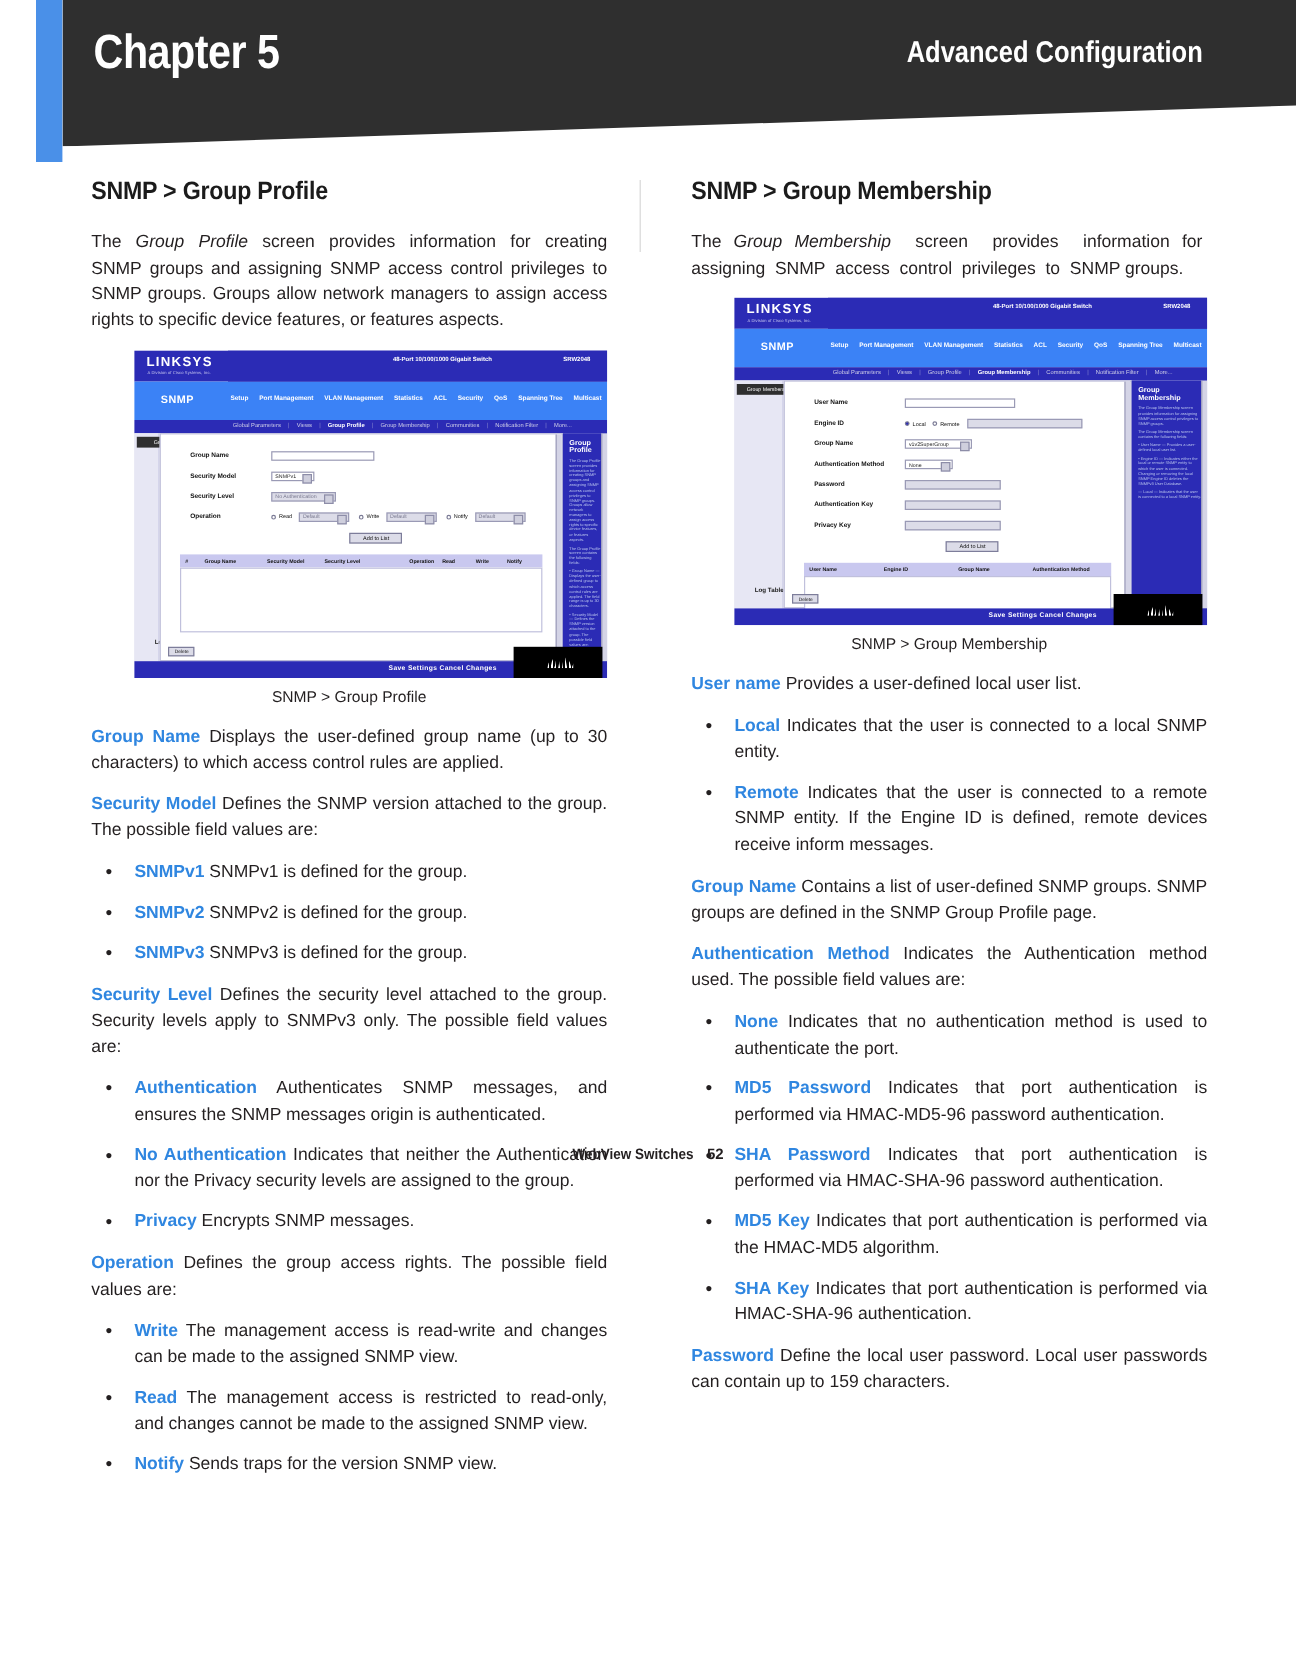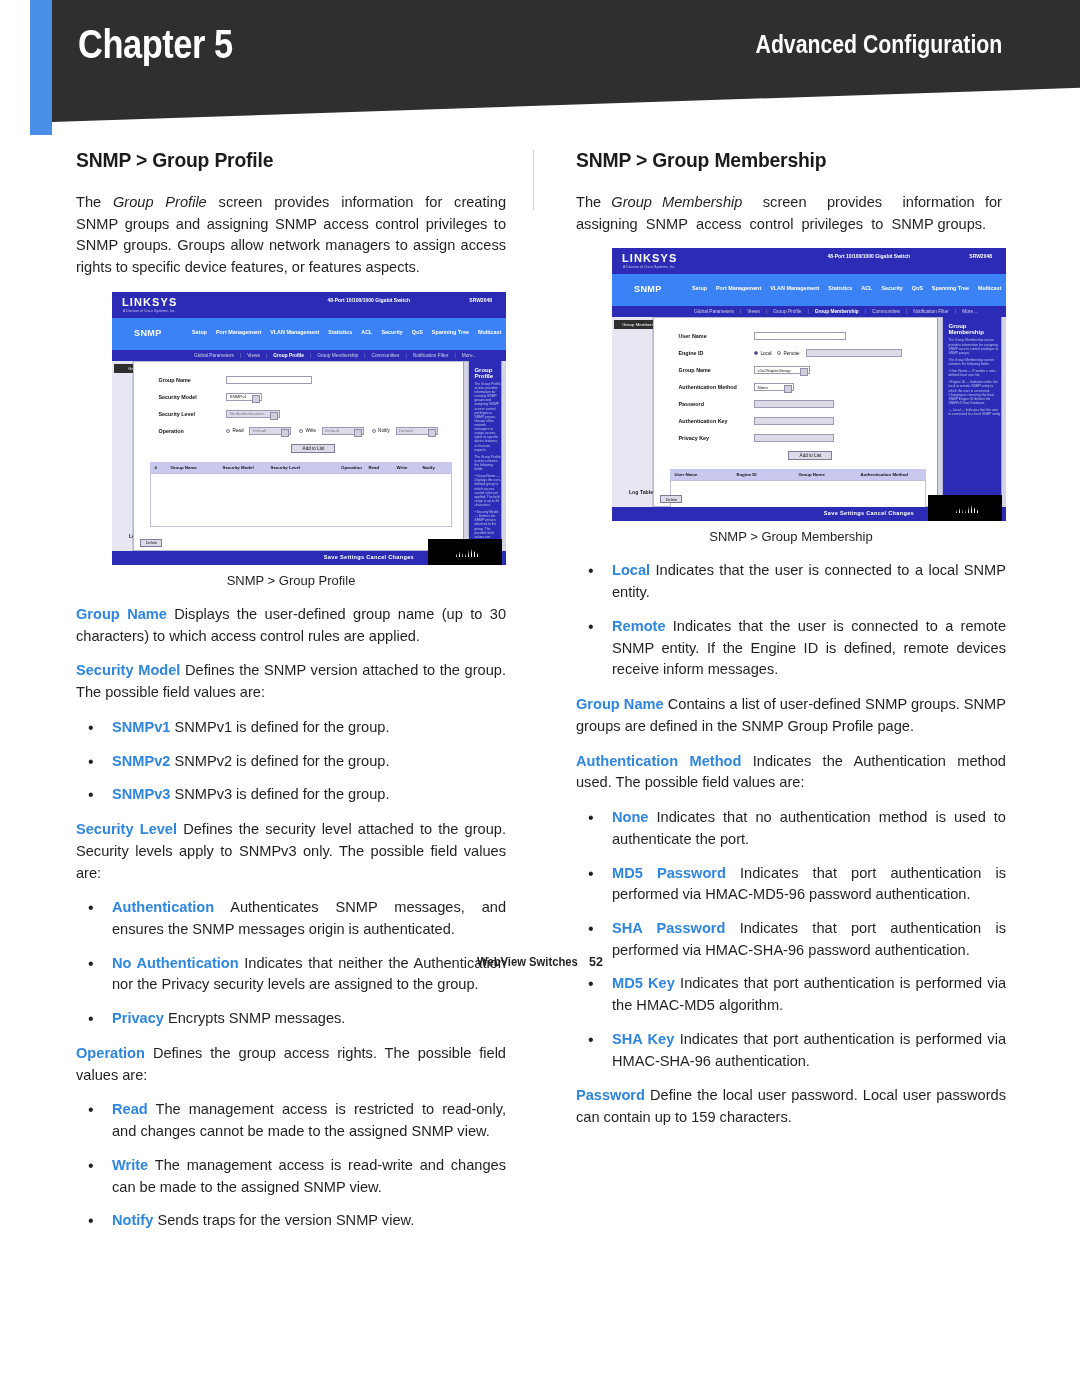--- a/index.html
+++ b/index.html
@@ -414,22 +414,22 @@
 
     <ul class="blist">
       <li><span class="kw">Authentication</span> <span>Authenticates SNMP messages, and ensures the SNMP messages origin is authenticated.</span></li>
       <li><span class="kw">No Authentication</span> <span>Indicates that neither the Authentication nor the Privacy security levels are assigned to the group.</span></li>
       <li><span class="kw">Privacy</span> <span>Encrypts SNMP messages.</span></li>
     </ul>
 
     <p class="body"><span class="kw">Operation</span> <span>Defines the group access rights. The possible field values are:</span></p>
 
     <ul class="blist">
+      <li><span class="kw">Write</span> <span>The management access is read-write and changes can be made to the assigned SNMP view.</span></li>
       <li><span class="kw">Read</span> <span>The management access is restricted to read-only, and changes cannot be made to the assigned SNMP view.</span></li>
-      <li><span class="kw">Write</span> <span>The management access is read-write and changes can be made to the assigned SNMP view.</span></li>
       <li><span class="kw">Notify</span> <span>Sends traps for the version SNMP view.</span></li>
     </ul>
   </div>
 
   <div class="col col-right">
     <h2 class="section-title">SNMP &gt; Group Membership</h2>
 
     <p class="body">The <span class="it">Group Membership</span>&nbsp; screen&nbsp; provides&nbsp; information for&nbsp; assigning&nbsp; SNMP&nbsp; access&nbsp; control&nbsp; privileges&nbsp; to&nbsp; SNMP groups.</p>
 
     <div class="shot">
@@ -546,20 +546,21 @@
         </div>
 
         <div class="shot-footer">
           <div class="fbtns">Save Settings   Cancel Changes</div>
           <div class="cisco"></div>
         </div>
       </div>
     </div>
     <div class="caption">SNMP &gt; Group Membership</div>
 
+    <p class="body"><span class="kw">User name</span> <span>Provides a user-defined local user list.</span></p>
 
 
     <ul class="blist">
       <li><span class="kw">Local</span> <span>Indicates that the user is connected to a local SNMP entity.</span></li>
       <li><span class="kw">Remote</span> <span>Indicates that the user is connected to a remote SNMP entity. If the Engine ID is defined, remote devices receive inform messages.</span></li>
     </ul>
 
     <p class="body"><span class="kw">Group Name</span> <span>Contains a list of user-defined SNMP groups. SNMP groups are defined in the SNMP Group Profile page.</span></p>
 
     <p class="body"><span class="kw">Authentication Method</span> <span>Indicates the Authentication method used. The possible field values are:</span></p>

